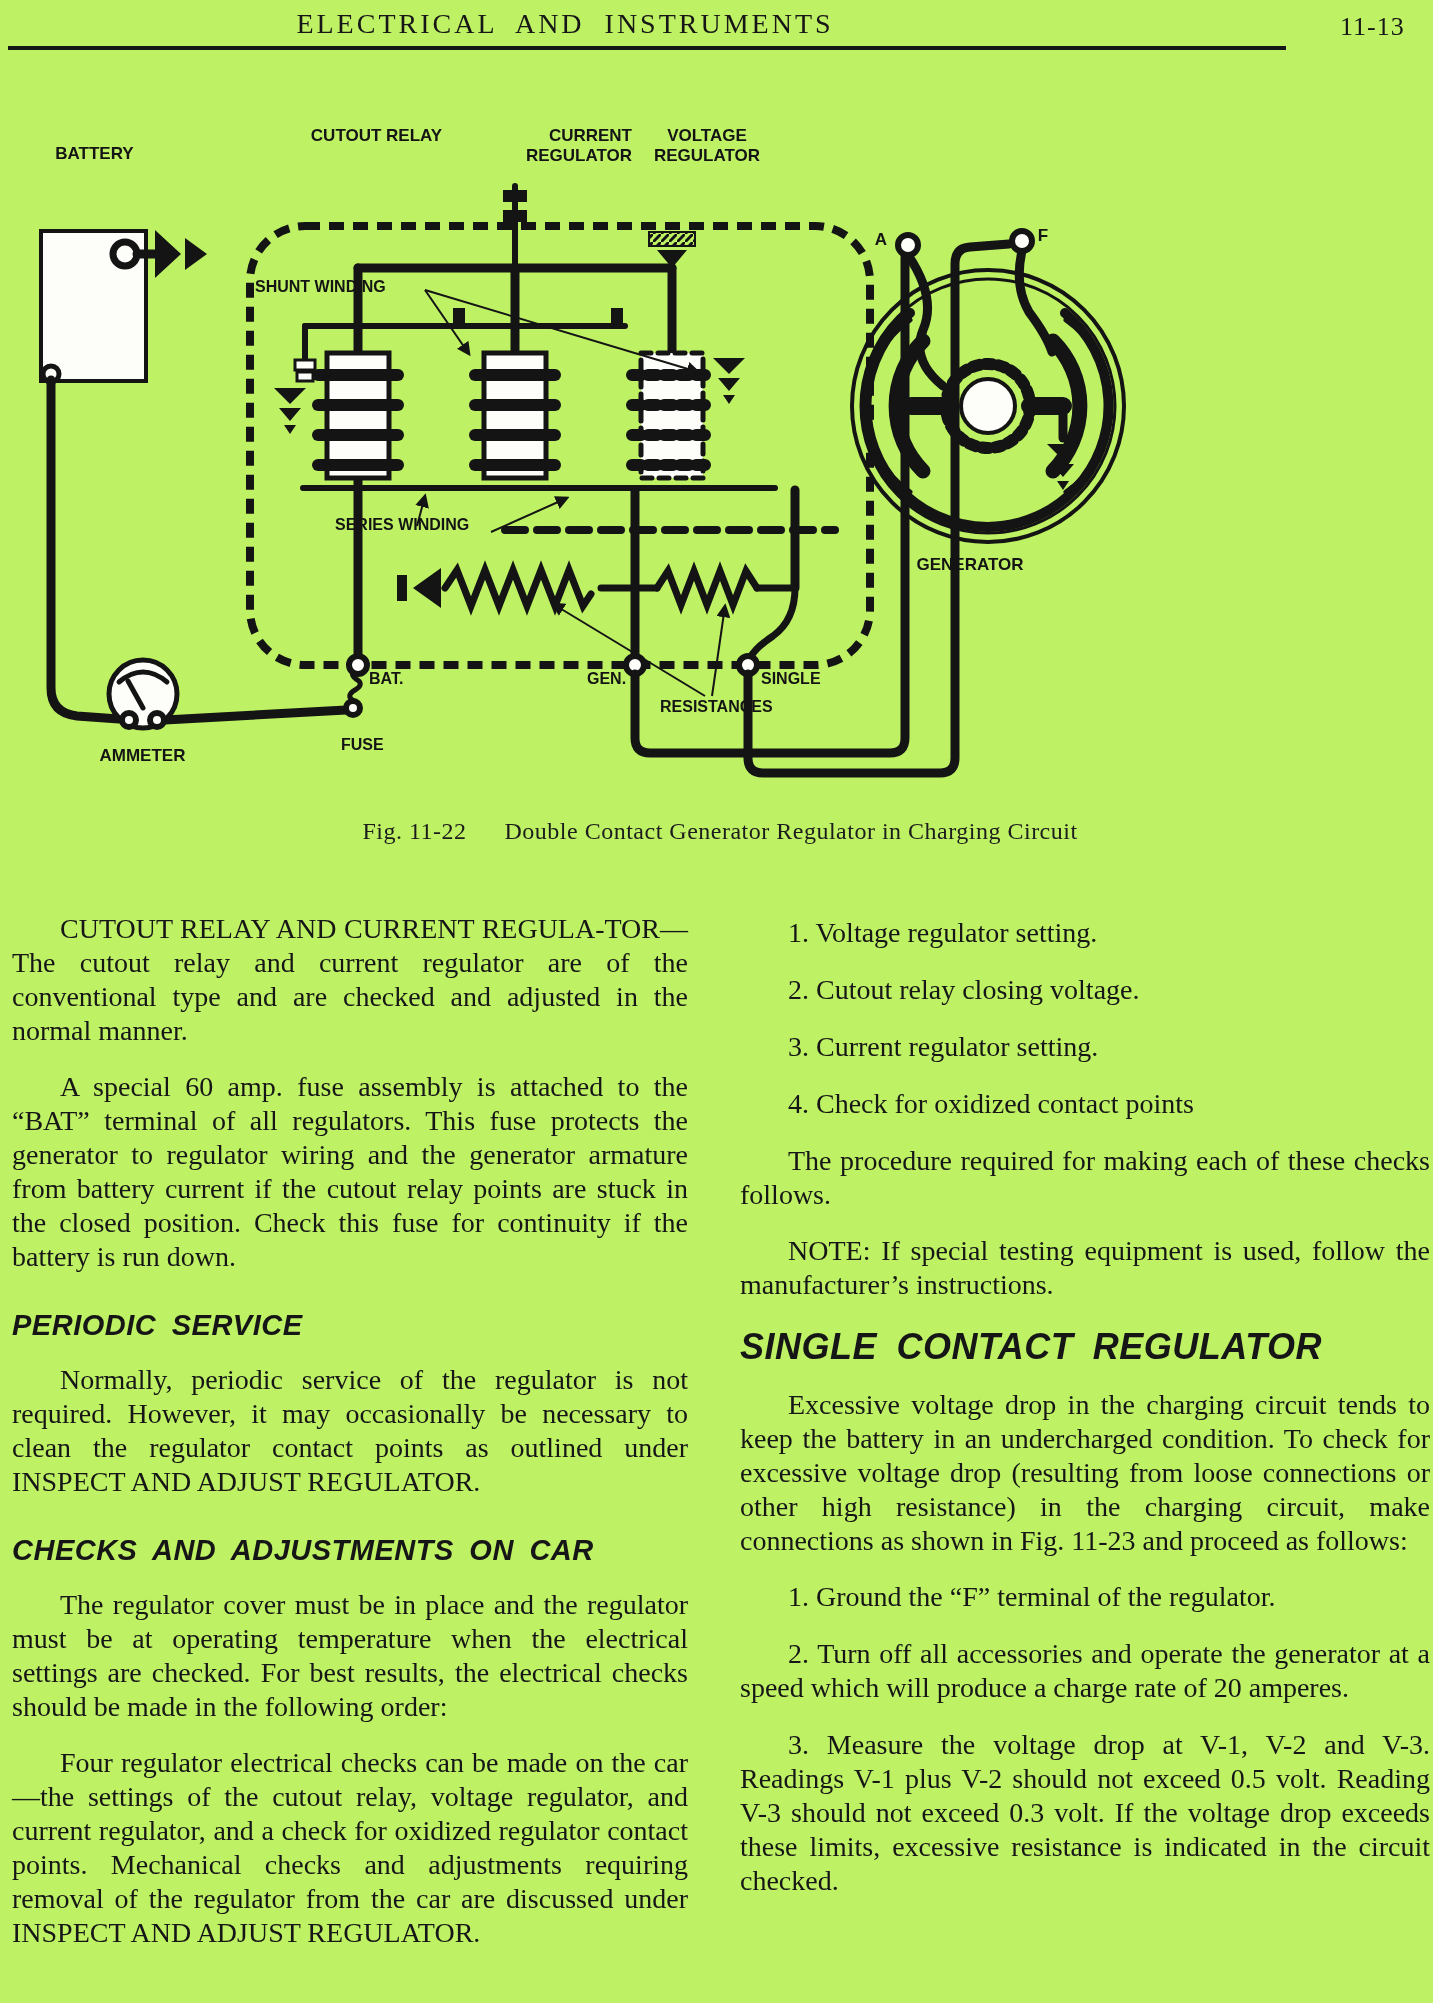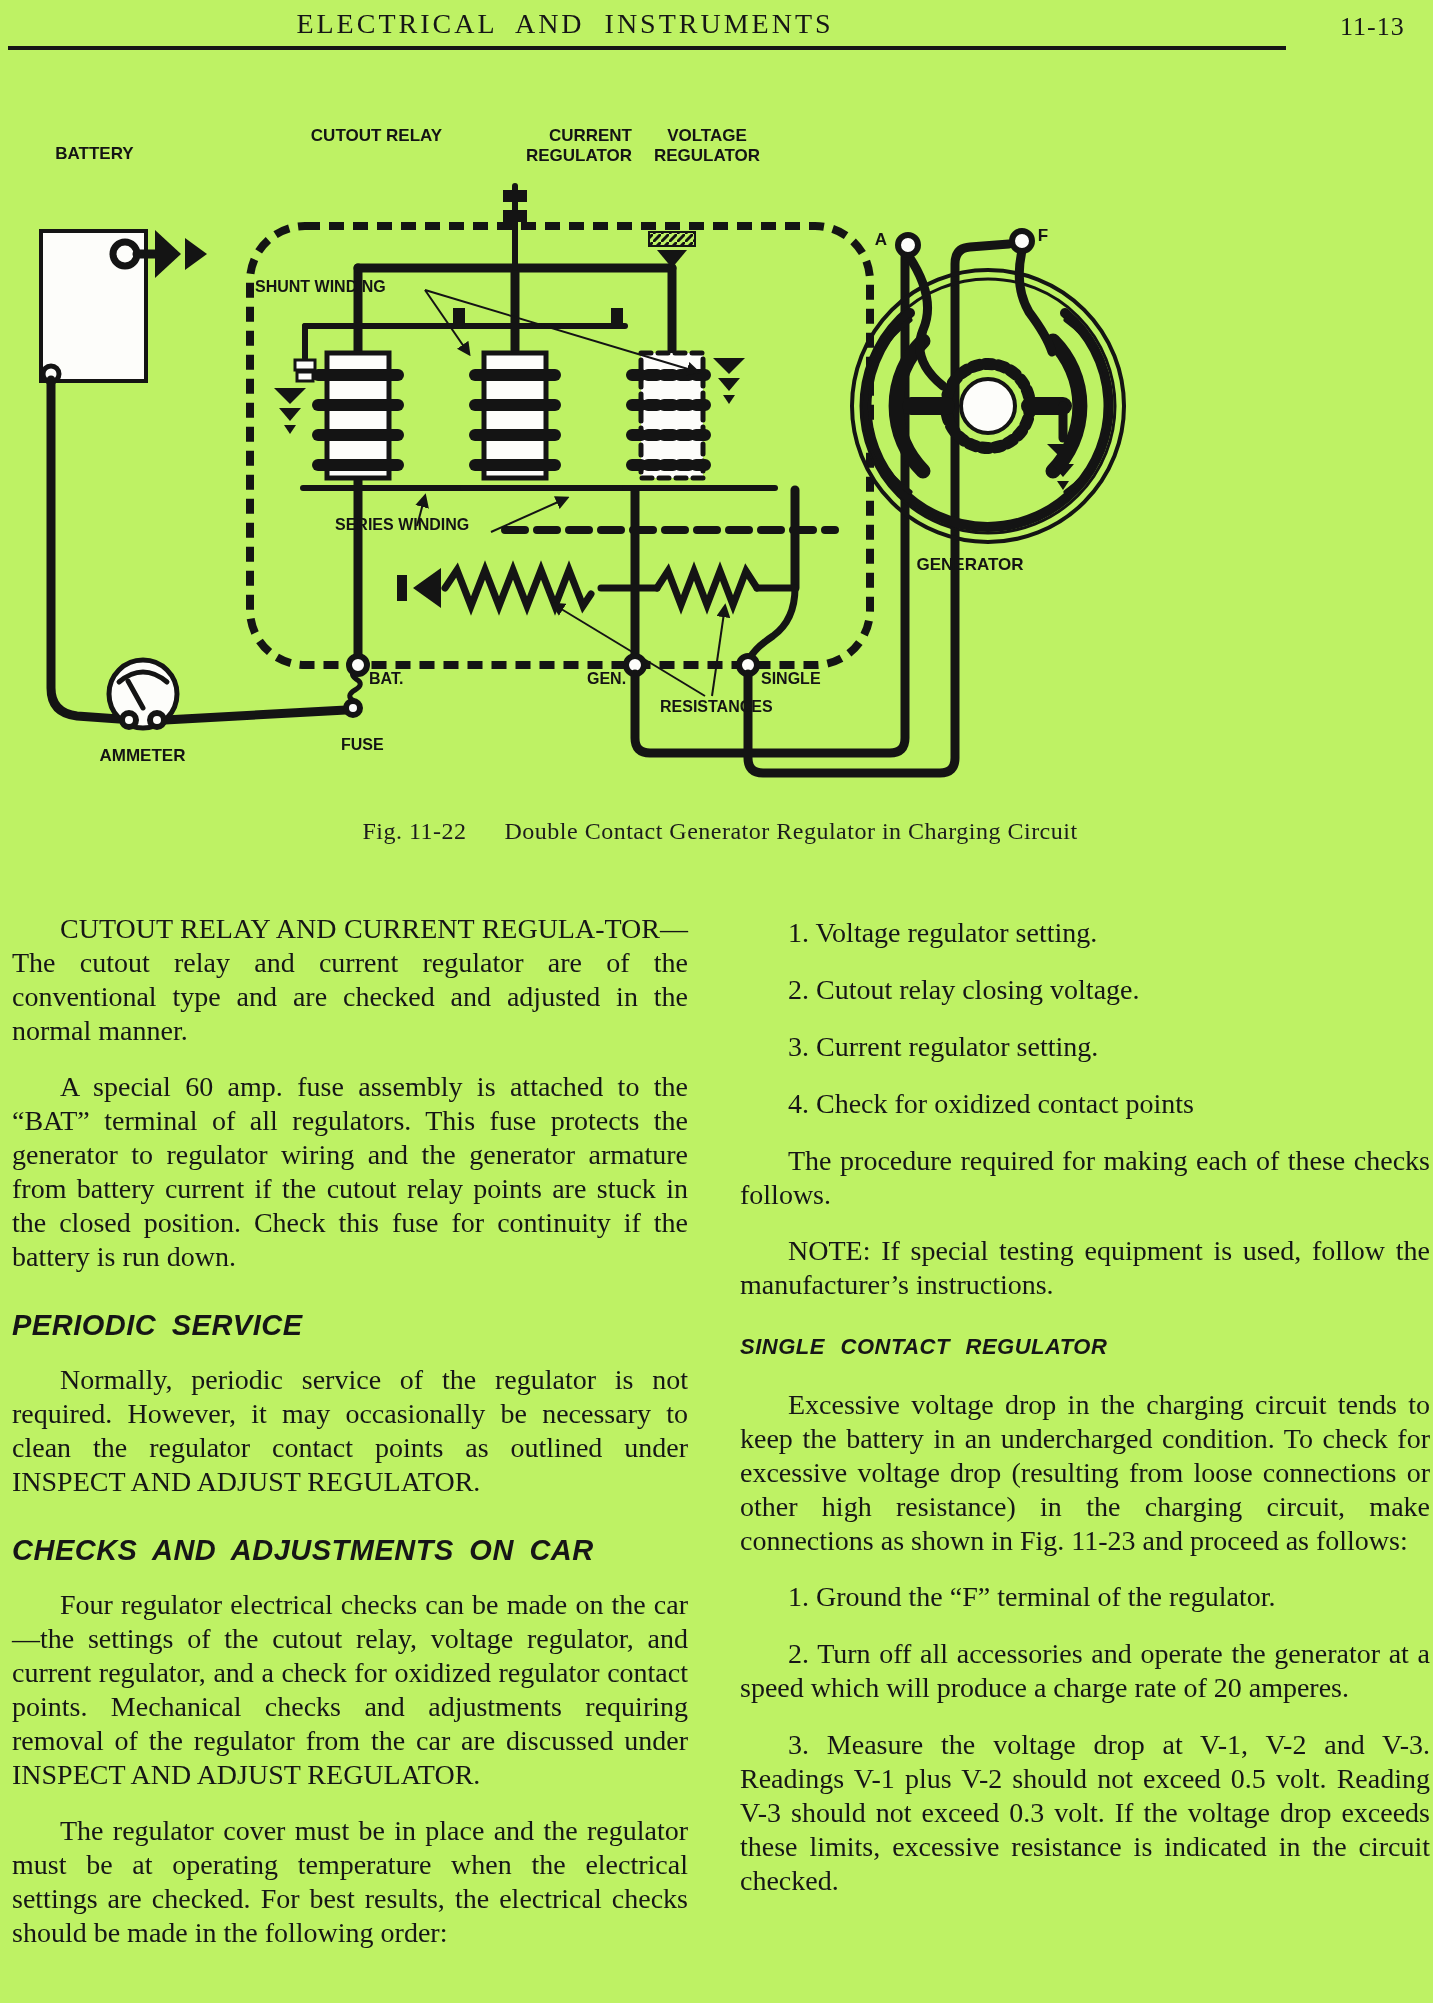--- a/index.html
+++ b/index.html
@@ -33,21 +33,21 @@
   .caption .fig-no{ margin-right:38px; }
   
   .col{ position:absolute; top:912px; font-size:28px; line-height:34px; text-align:justify; }
   .col-left{ left:12px;  width:676px; }
   .col-right{ left:740px; width:690px; top:916px; }
   .col p{ margin:0 0 22px 0; text-indent:48px; }
   h3{
     font-family:"Liberation Sans", sans-serif; font-weight:700; font-size:29px;
     text-align:left; margin:34px 0 21px 0; letter-spacing:0.5px; word-spacing:7px; text-indent:0;font-style:italic;
   }
-  h3.side{ text-align:left; font-style:italic; font-size:22px; margin:28px 0 24px 0; word-spacing:9px; }
+  h3.side{ text-align:left; font-style:italic; font-size:36px; margin:28px 0 24px 0; word-spacing:9px; }
   .list p{ margin-bottom:23px; }
 </style>
 </head>
 <body>
 
 <div class="page">
 
   <div class="running-head">ELECTRICAL AND INSTRUMENTS</div>
   <div class="page-num">11-13</div>
   <div class="head-rule"></div>
@@ -220,22 +220,22 @@
   <div class="caption">
     <span class="fig-no">Fig. 11-22</span><span>Double Contact Generator Regulator in Charging Circuit</span>
   </div>
 
   <div class="col col-left">
     <p>CUTOUT RELAY AND CURRENT REGULA-TOR—The cutout relay and current regulator are of the conventional type and are checked and adjusted in the normal manner.</p>
     <p>A special 60 amp. fuse assembly is attached to the “BAT” terminal of all regulators. This fuse protects the generator to regulator wiring and the generator armature from battery current if the cutout relay points are stuck in the closed position. Check this fuse for continuity if the battery is run down.</p>
     <h3>PERIODIC SERVICE</h3>
     <p>Normally, periodic service of the regulator is not required. However, it may occasionally be necessary to clean the regulator contact points as outlined under INSPECT AND ADJUST REGULATOR.</p>
     <h3>CHECKS AND ADJUSTMENTS ON CAR</h3>
+    <p>The regulator cover must be in place and the regulator must be at operating temperature when the electrical settings are checked. For best results, the electrical checks should be made in the following order:</p>
     <p>Four regulator electrical checks can be made on the car—the settings of the cutout relay, voltage regulator, and current regulator, and a check for oxidized regulator contact points. Mechanical checks and adjustments requiring removal of the regulator from the car are discussed under INSPECT AND ADJUST REGULATOR.</p>
-    <p>The regulator cover must be in place and the regulator must be at operating temperature when the electrical settings are checked. For best results, the electrical checks should be made in the following order:</p>
   </div>
 
   <div class="col col-right">
     <div class="list">
       <p>1. Voltage regulator setting.</p>
       <p>2. Cutout relay closing voltage.</p>
       <p>3. Current regulator setting.</p>
       <p>4. Check for oxidized contact points</p>
     </div>
     <p>The procedure required for making each of these checks follows.</p>

